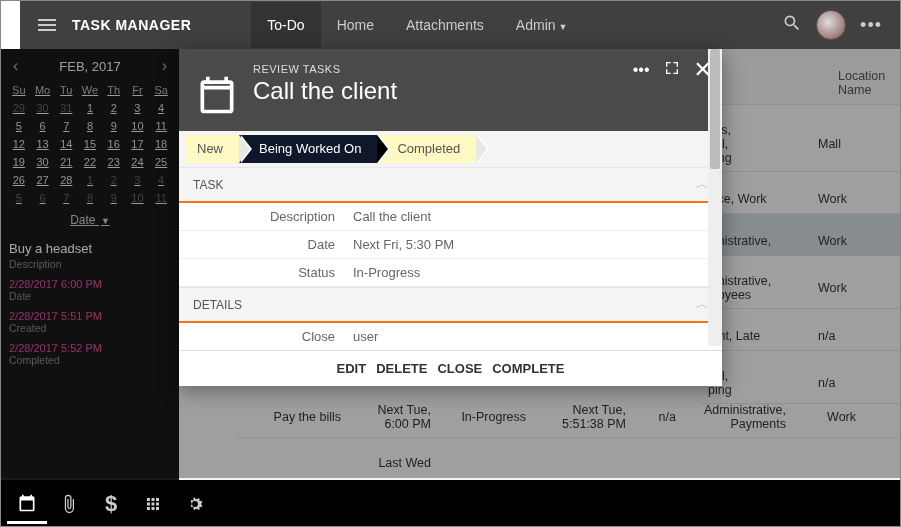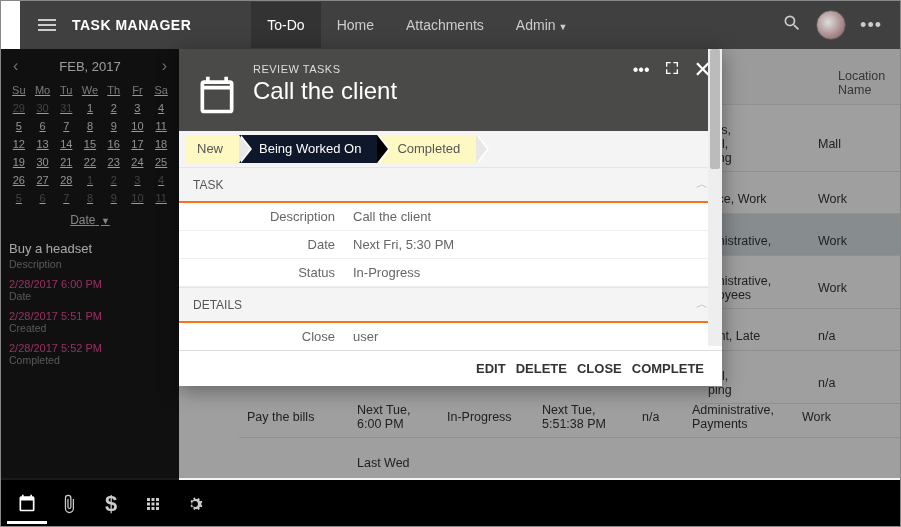--- a/index.html
+++ b/index.html
@@ -58,21 +58,21 @@
 .bc-step::after{content:"";position:absolute;right:-11px;top:0;border-top:14px solid transparent;border-bottom:14px solid transparent;border-left:11px solid #e8e8e8;z-index:2;}
 .bc-step::before{content:"";position:absolute;right:-13px;top:0;border-top:14px solid transparent;border-bottom:14px solid transparent;border-left:11px solid #fff;z-index:1;}
 .bc-step.first{padding-left:12px;}
 .bc-step.active{background:#0f172a;color:#fff;}
 .bc-step.active::after{border-left-color:#000;}
 .section-h { background:#f4f4f4; padding:8px 14px; font-size:12px; color:#555; border-top:1px solid #e5e5e5; border-bottom:2px solid #f97316; display:flex; justify-content:space-between; align-items:center;}
 .section-h .chev{color:#aaa;font-size:12px;cursor:pointer;}
 .field-row { display:flex; padding:6px 14px; font-size:13px; border-bottom:1px solid #eee;}
 .field-row .lbl { width:160px; text-align:right; color:#666; padding-right:18px;}
 .field-row .val { color:#666; }
-.modal-actions { display:flex; justify-content:flex-end; gap:10px; padding:10px 18px; border-top:1px solid #ddd; font-size:13px; font-weight:600; color:#333;}
+.modal-actions { display:flex; justify-content:center; gap:10px; padding:10px 18px; border-top:1px solid #ddd; font-size:13px; font-weight:600; color:#333;}
 .modal-actions span{cursor:pointer;}
 .scrollbar{position:absolute;right:0;top:0;bottom:40px;width:14px;background:#eee;}
 .scrollbar .thumb{position:absolute;top:0;left:2px;right:2px;height:120px;background:#bbb;border-radius:2px;}
 </style>
 </head>
 <body>
 
 <div class="topbar">
   <div class="hamburger">
       <span></span>
@@ -198,21 +198,21 @@
             <div class="col-tags" style="white-space:pre-line">tant, Late</div>
             <div class="col-loc">n/a</div>
           </div>
           <div class="grid-row" style="min-height: 42px;">
             <div class="col-tags" style="white-space:pre-line">nal,
 ping</div>
             <div class="col-loc">n/a</div>
           </div>
         </div>
     </div>
-    <div style="position:absolute;left:60px;right:1px;bottom:4px;">
+    <div style="position:absolute;left:60px;right:1px;bottom:4px;text-align:right;">
       <div class="grid-row">
         <div class="col-desc">Pay the bills</div>
         <div class="col-date">Next Tue, 6:00 PM</div>
         <div class="col-status">In-Progress</div>
         <div class="col-created">Next Tue, 5:51:38 PM</div>
         <div class="col-completed">n/a</div>
         <div class="col-tags">Administrative, Payments</div>
         <div class="col-loc">Work</div>
       </div>
       <div class="grid-row" style="min-height:16px;border:none;">

